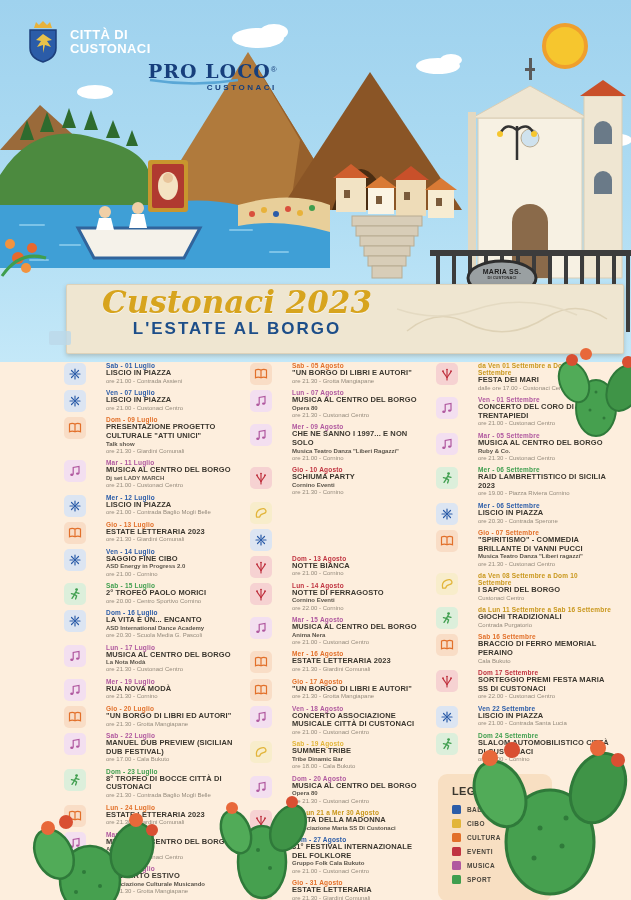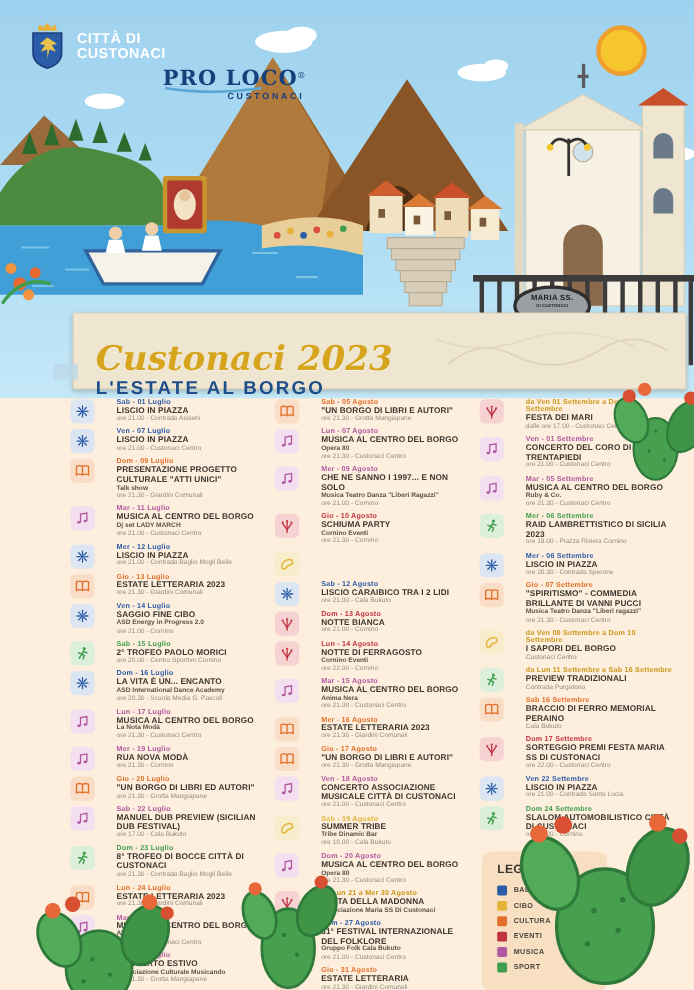--- a/index.html
+++ b/index.html
@@ -15,21 +15,21 @@
   .muni-name{color:#fff;font-weight:bold;font-size:13px;line-height:1.05;letter-spacing:.4px;}
   .proloco{position:absolute;left:148px;top:26px;color:#173f7c;margin-top:34px;}
   .proloco-main{font-family:"DejaVu Serif",serif;font-weight:bold;font-size:19px;letter-spacing:1px;}
   .proloco-reg{font-size:8px;vertical-align:super;}
   .proloco-sub{font-size:8px;letter-spacing:2.5px;text-align:right;margin-top:-2px;font-weight:bold;}
   .proloco-swoosh{display:block;margin-top:-4px;}
   
   .banner{position:absolute;left:66px;top:284px;width:556px;height:68px;
           background:#efe6d1;border:1px solid #ddd2ba;border-radius:2px;
           box-shadow:0 2px 4px rgba(90,70,40,.25);}
-  .banner-inner{position:absolute;left:20px;top:2px;width:300px;margin-top:24px;}
+  .banner-inner{position:absolute;left:20px;top:2px;width:300px;text-align:center;}
   .banner-title{font-family:"DejaVu Serif",serif;font-style:italic;font-weight:bold;
                 font-size:31px;color:#d7a41e;line-height:1.0;
                 text-shadow:0 1px 0 rgba(255,255,255,.6);}
   .banner-sub{font-size:17px;font-weight:bold;color:#1d4e89;letter-spacing:2px;margin-top:1px;}
   .partner-mark{position:absolute;left:-18px;bottom:8px;width:22px;height:14px;
                 background:#bcd8e8;border-radius:2px;opacity:.8;}
   
   .col{position:absolute;top:362px;width:176px;}
   .col.c0{left:64px;} .col.c1{left:250px;} .col.c2{left:436px;}
   .ev{display:flex;gap:20px;margin-bottom:4px;align-items:flex-start;}
@@ -643,26 +643,20 @@
               <path d="M2,7 H5"></path>
               <path d="M9,7 H12"></path>
               <path d="M3.5,3.5 L5.6,5.6"></path>
               <path d="M8.4,8.4 L10.5,10.5"></path>
               <path d="M10.5,3.5 L8.4,5.6"></path>
               <path d="M5.6,8.4 L3.5,10.5"></path>
             </g>
             <circle cx="7" cy="7" r="1.4" fill="#2b5ca8"></circle>
           </svg>
         </div>
-    <div class="ev-txt">
-      <div class="ev-date" style="color: rgb(43, 92, 168);">Sab - 12 Agosto</div>
-      <div class="ev-title">LISCIO CARAIBICO TRA I 2 LIDI</div>
-
-      <div class="ev-detail">ore 21.00 - Cala Bukuto</div>
-    </div>
   </div>
 
   <div class="ev">
     <div class="ev-icon" style="background: rgb(246, 210, 210);">
           <svg width="14" height="14" viewBox="0 0 14 14">
             <g stroke="#c03340" stroke-width="1.2" stroke-linecap="round">
               <path d="M7,10.5 V4"></path>
               <path d="M7,10.5 L3.4,5.4"></path>
               <path d="M7,10.5 L10.6,5.4"></path>
               <path d="M7,10.5 V13"></path>
@@ -991,21 +985,21 @@
             <g fill="none" stroke="#3f9e4e" stroke-width="1.3" stroke-linecap="round">
               <path d="M8.2,4.4 L6.4,7.4 L8.6,9 L7.6,12"></path>
               <path d="M6.4,7.4 L3.4,6.6"></path>
               <path d="M8.2,5.6 L11,6.4"></path>
               <path d="M6.4,7.8 L4,11.4"></path>
             </g>
           </svg>
         </div>
     <div class="ev-txt">
       <div class="ev-date" style="color: rgb(201, 151, 28);">da Lun 11 Settembre a Sab 16 Settembre</div>
-      <div class="ev-title">PREVIEW TRADIZIONALI</div>
+      <div class="ev-title">GIOCHI TRADIZIONALI</div>
 
       <div class="ev-detail">Contrada Purgatorio</div>
     </div>
   </div>
 
 
   <div class="ev">
     <div class="ev-icon" style="background: rgb(249, 221, 198);">
           <svg width="14" height="14" viewBox="0 0 14 14">
             <path d="M1.5,3 Q4.2,1.6 7,3 Q9.8,1.6 12.5,3 L12.5,10.8 Q9.8,9.4 7,10.8 Q4.2,9.4 1.5,10.8 Z" fill="none" stroke="#e2702a" stroke-width="1.2"></path>

